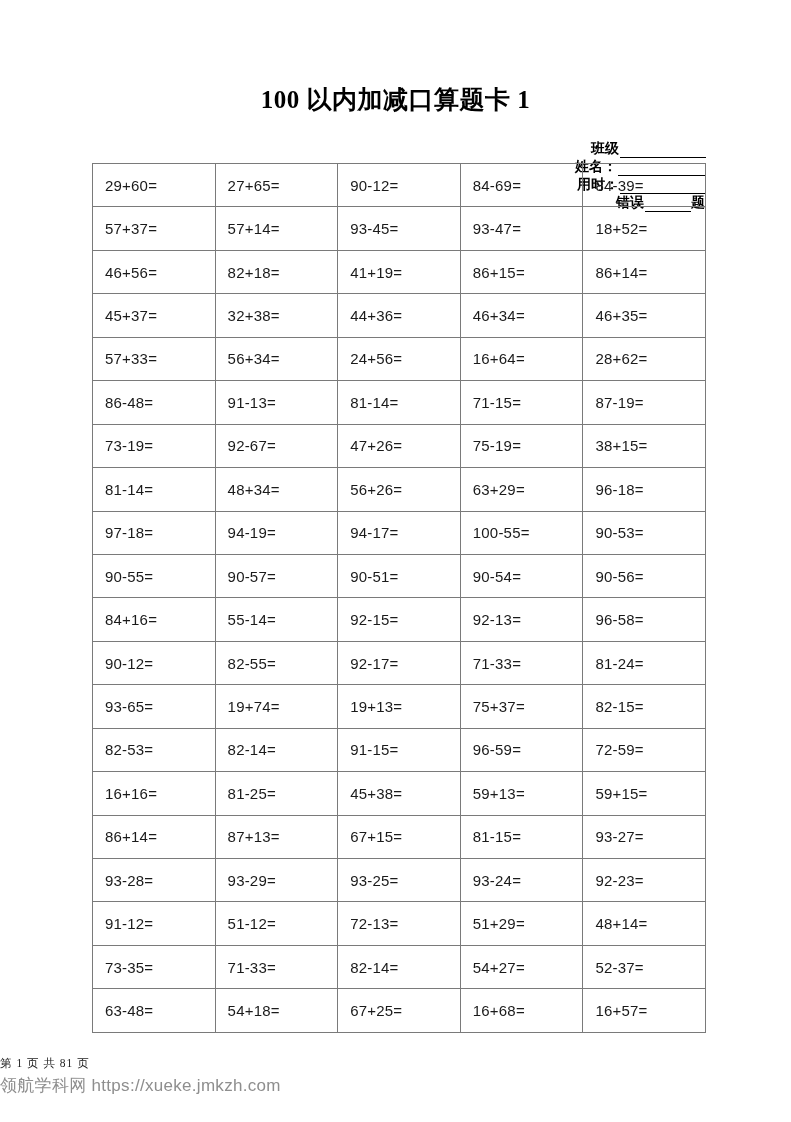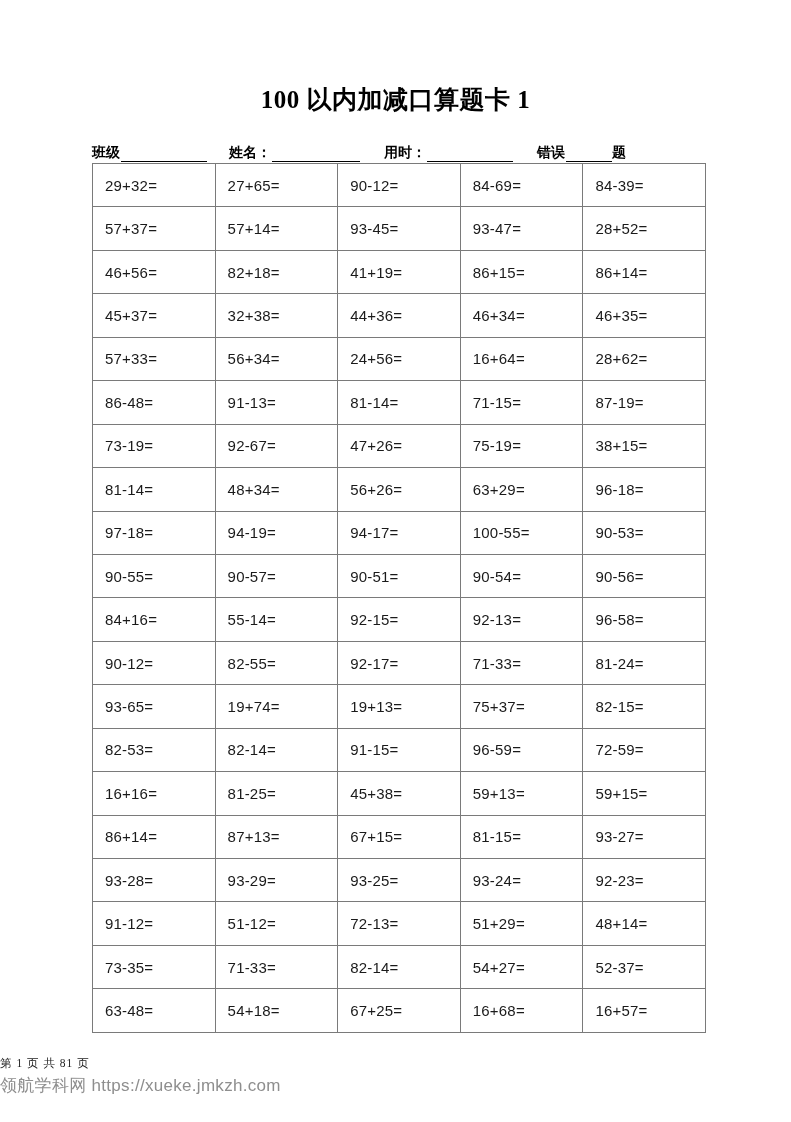--- a/index.html
+++ b/index.html
@@ -41,20 +41,21 @@
     top: 140px;
     width: 614px;
     height: 22px;
     display: flex;
     align-items: flex-end;
     font-family: "Liberation Serif", "DejaVu Serif", serif;
     font-size: 14px;
     font-weight: bold;
     line-height: 18px;
     white-space: nowrap;
+    flex-direction: column;
   }
   .info-field {
     display: flex;
     align-items: flex-end;
   }
   .info-label {
     padding-right: 1px;
   }
   .blank {
     display: inline-block;
@@ -147,32 +148,32 @@
   <table class="sheet">
     <colgroup>
       <col>
         <col>
         <col>
         <col>
         <col>
     </colgroup>
     <tbody>
         <tr>
-          <td>29+32=</td>
+          <td>29+60=</td>
           <td>27+65=</td>
           <td>90-12=</td>
           <td>84-69=</td>
           <td>84-39=</td>
         </tr>
         <tr>
           <td>57+37=</td>
           <td>57+14=</td>
           <td>93-45=</td>
           <td>93-47=</td>
-          <td>28+52=</td>
+          <td>18+52=</td>
         </tr>
         <tr>
           <td>46+56=</td>
           <td>82+18=</td>
           <td>41+19=</td>
           <td>86+15=</td>
           <td>86+14=</td>
         </tr>
         <tr>
           <td>45+37=</td>

